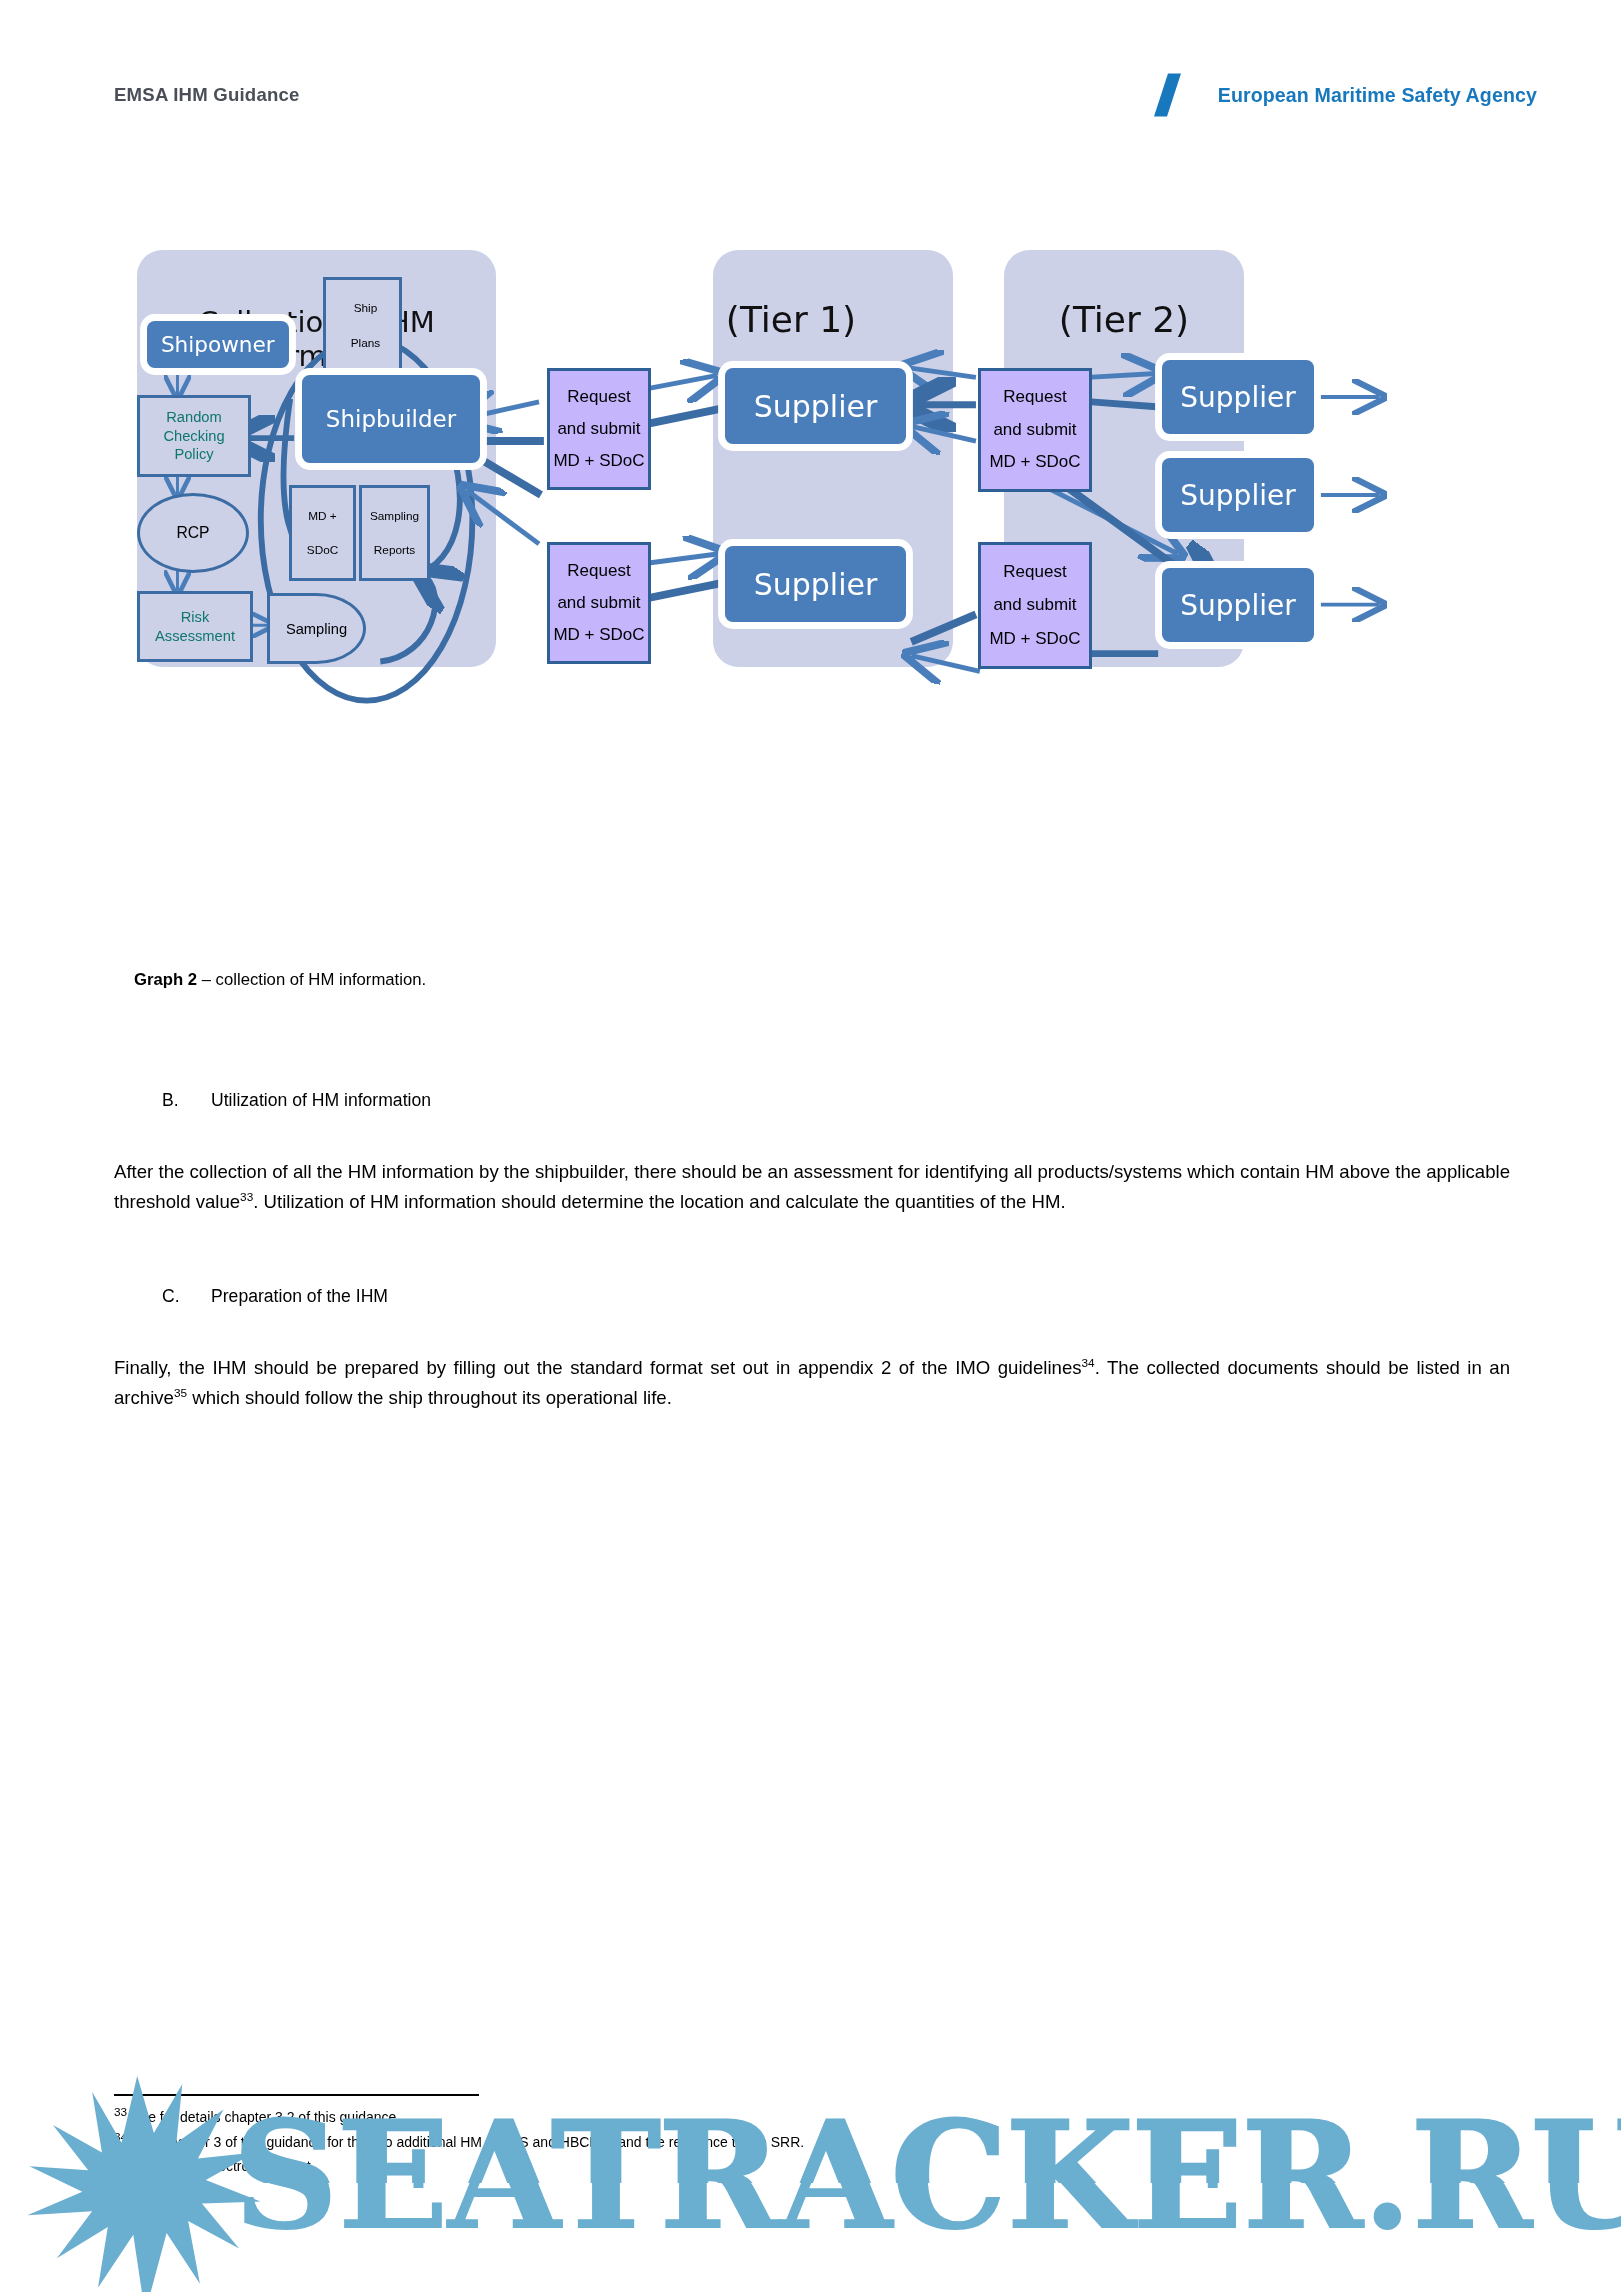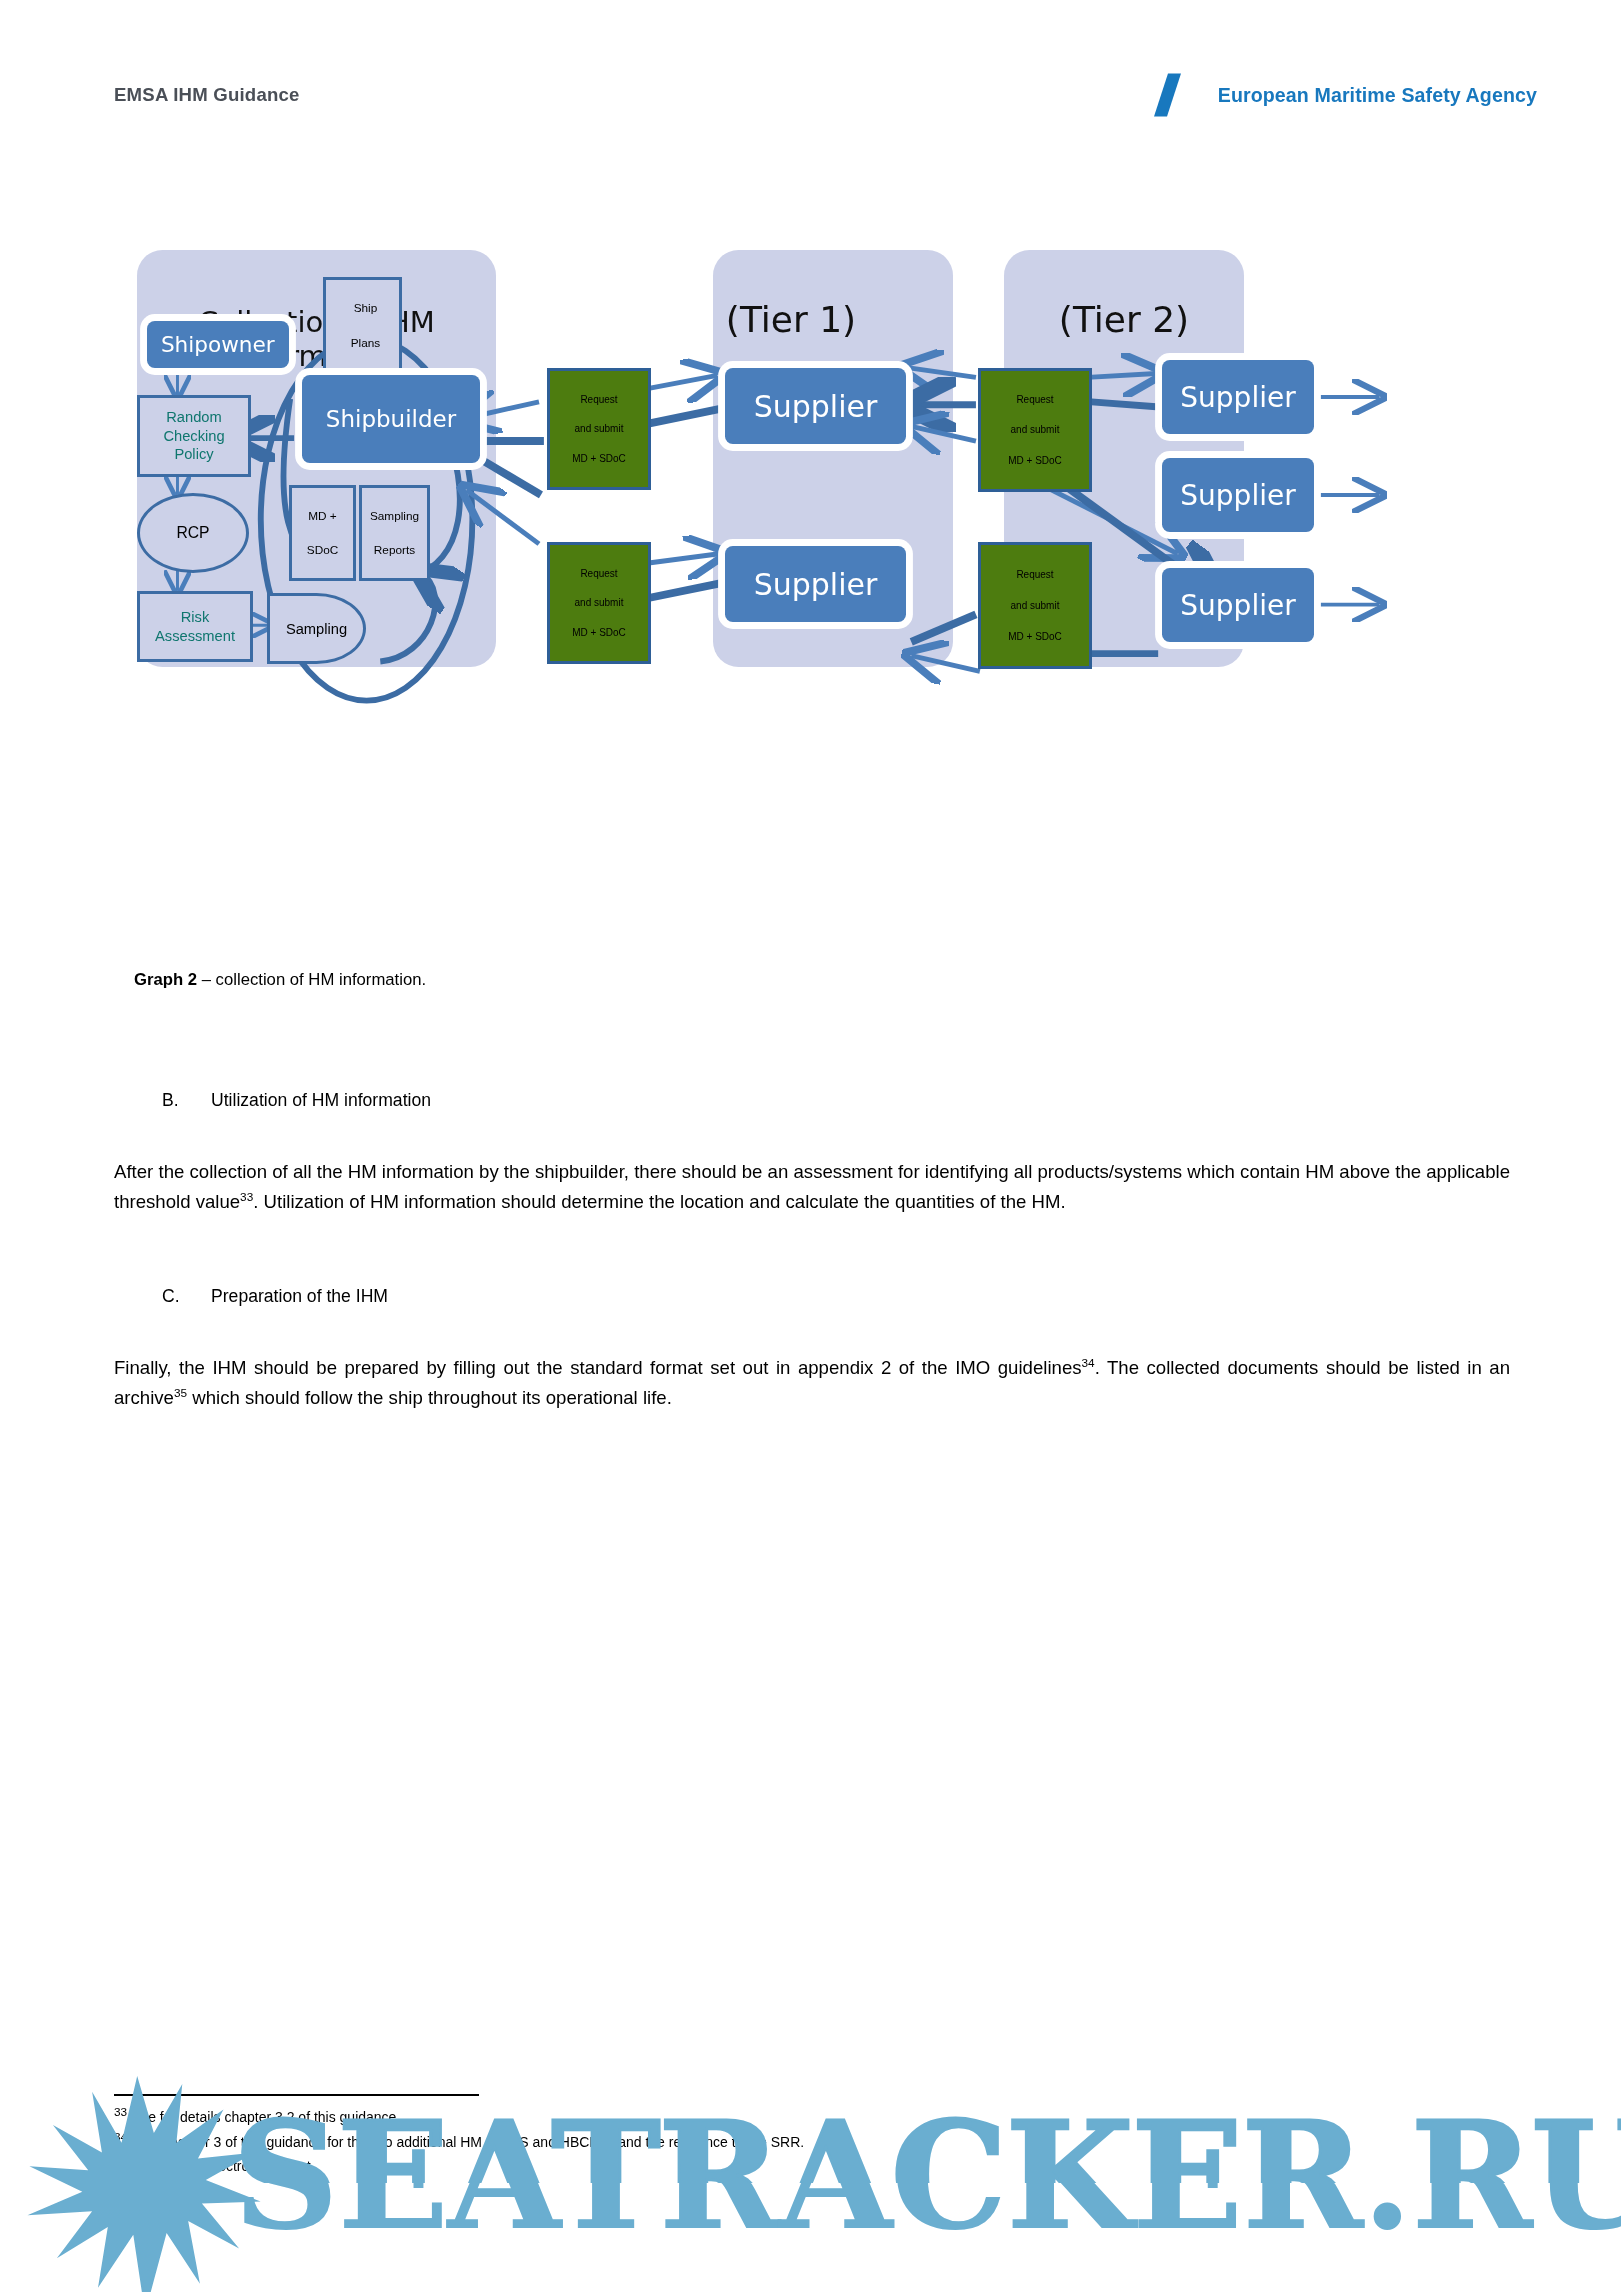--- a/index.html
+++ b/index.html
@@ -111,28 +111,28 @@
     align-items: center;
     justify-content: center;
     text-align: center;
     font-family: Liberation Sans, sans-serif;
     font-size: 13.7px;
     line-height: 1.25;
     color: #0f766e;
   }
   .white-box {
     position: absolute;
-    background: #4d7c0f;
+    background: #c4b5fd;
     border: 3.9px solid #2e5f97;
     display: flex;
     flex-direction: column;
     align-items: center;
     justify-content: space-evenly;
     text-align: center;
-    font-size: 10px;
+    font-size: 17px;
     color: #000;
     z-index: 6;
   }
   .doc-box {
     position: absolute;
     background: #ccd1e8;
     border: 3.9px solid #3c6ca4;
     display: flex;
     flex-direction: column;
     align-items: center;

